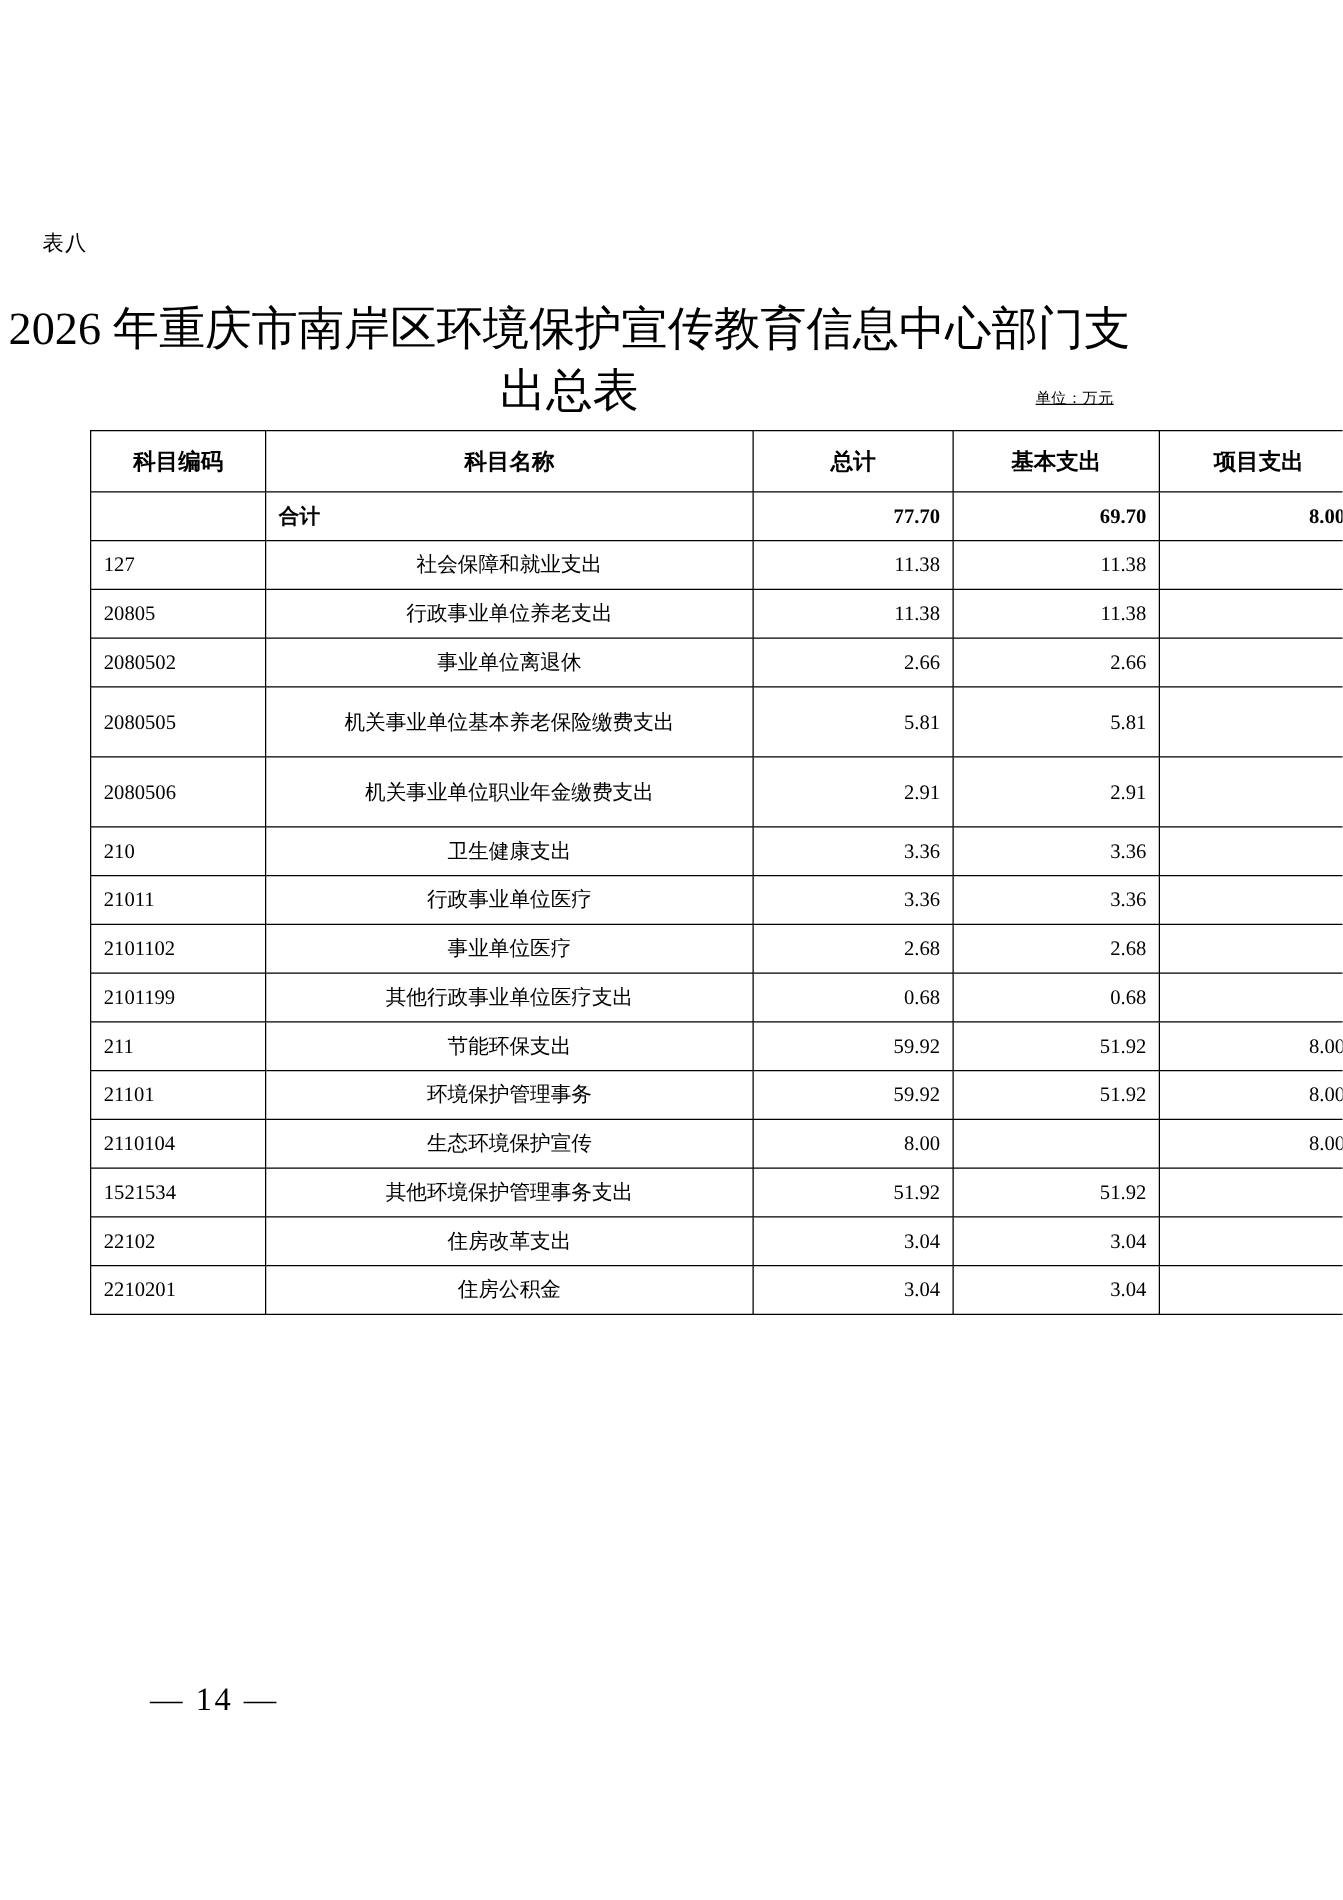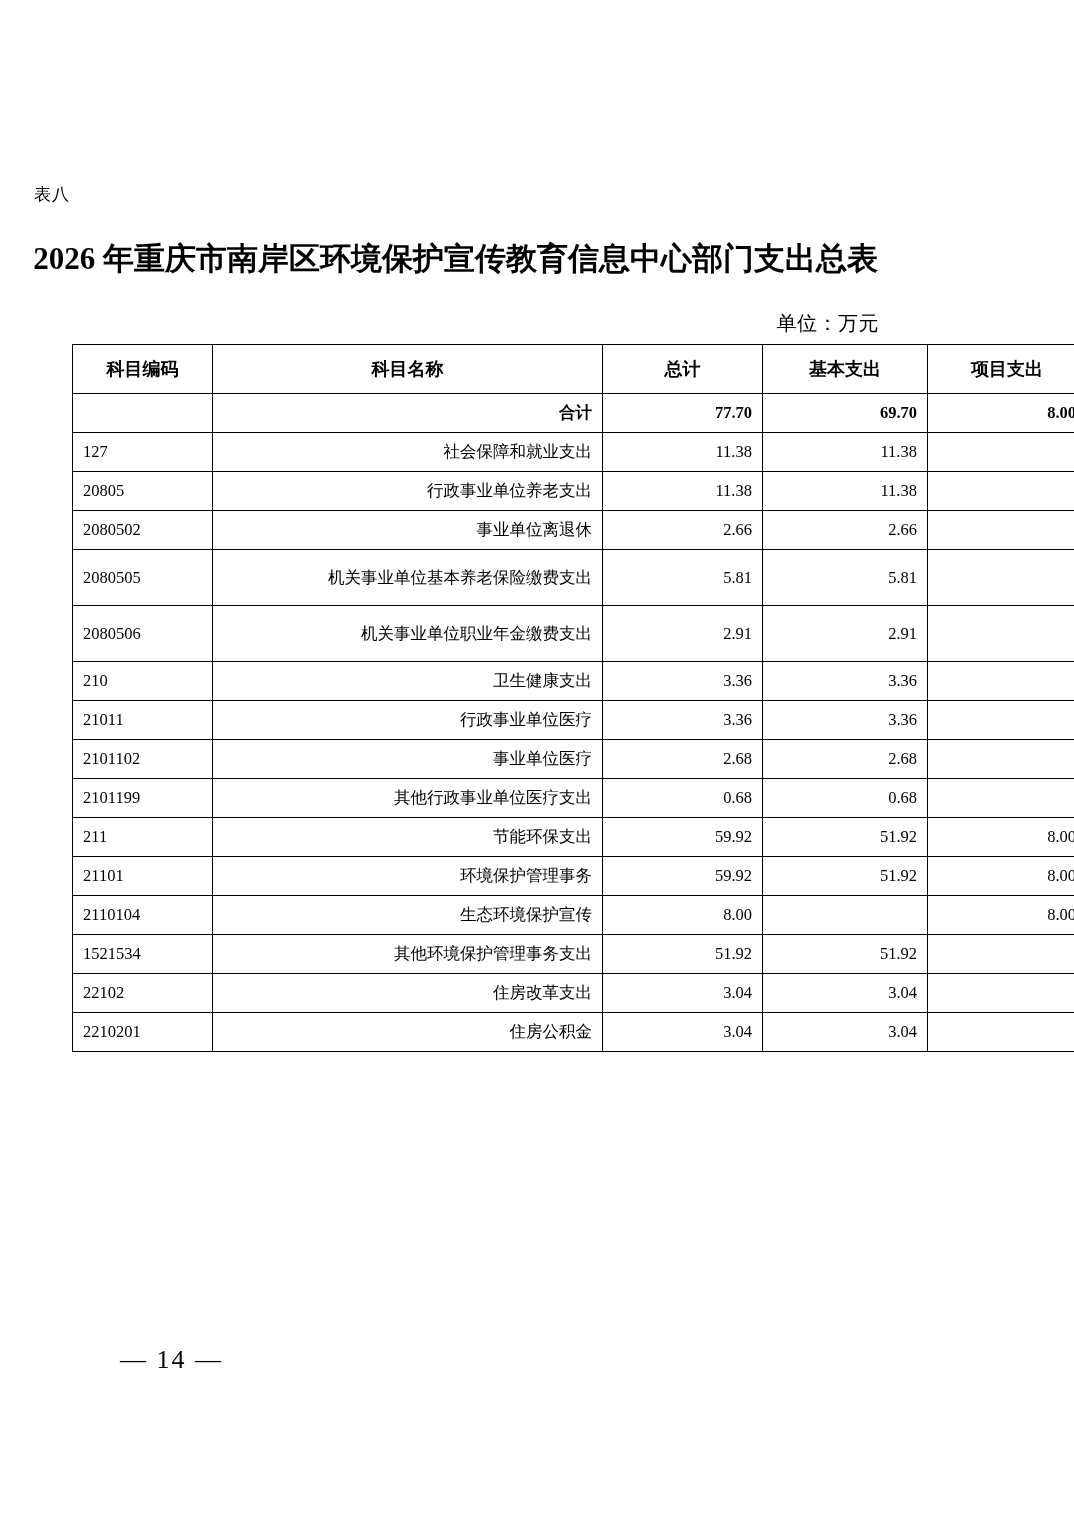--- a/index.html
+++ b/index.html
@@ -29,31 +29,32 @@
     font-size: 17px;
     letter-spacing: 1px;
     font-family: "Liberation Serif", serif;
   }
   .doc-title {
     position: absolute;
     left: 0;
     right: 12px;
     top: 238px;
     text-align: center;
-    font-size: 31px;
-    font-weight: bold;
+    font-size: 37px;
+    font-weight: normal;
     letter-spacing: 0px;
     font-family: "Liberation Serif", serif;
   }
   .unit-line {
     position: absolute;
-    right: 44px;
+    right: 32px;
     top: 310px;
-    font-size: 20px;
+    font-size: 12px;
     letter-spacing: 0.5px;
+    text-decoration: underline;
   }
   table.budget {
     position: absolute;
     left: 30px;
     top: 344px;
     width: 1014px;
     border-collapse: collapse;
     table-layout: fixed;
     margin-left: 42px;
   }
@@ -71,21 +72,21 @@
     font-size: 18px;
     height: 48px;
   }
   col.c-code { width: 140px; }
   col.c-name { width: 390px; }
   col.c-total { width: 160px; }
   col.c-basic { width: 165px; }
   col.c-proj  { width: 159px; }
 
   td.code { text-align: left; }
-  td.name { text-align: right; }
+  td.name { text-align: center; }
   td.num  { text-align: right; padding-right: 12px; }
 
   tr.total-row td {
     font-weight: bold;
     text-align: center;
   }
   tr.total-row td.num {
     text-align: right;
   }
   .ind0 { padding-left: 10px; }
@@ -130,21 +131,21 @@
         <th>科目编码</th>
         <th>科目名称</th>
         <th>总计</th>
         <th>基本支出</th>
         <th>项目支出</th>
       </tr>
     </thead>
     <tbody id="table-body">
         <tr class=" total-row">
           <td></td>
-          <td style="text-align: right;">合计</td>
+          <td style="text-align: left;">合计</td>
           <td class="num">77.70</td>
           <td class="num">69.70</td>
           <td class="num">8.00</td>
         </tr>
         <tr>
           <td class="code ind0">127</td>
           <td class="name nind0">社会保障和就业支出</td>
           <td class="num">11.38</td>
           <td class="num">11.38</td>
           <td class="num"></td>

